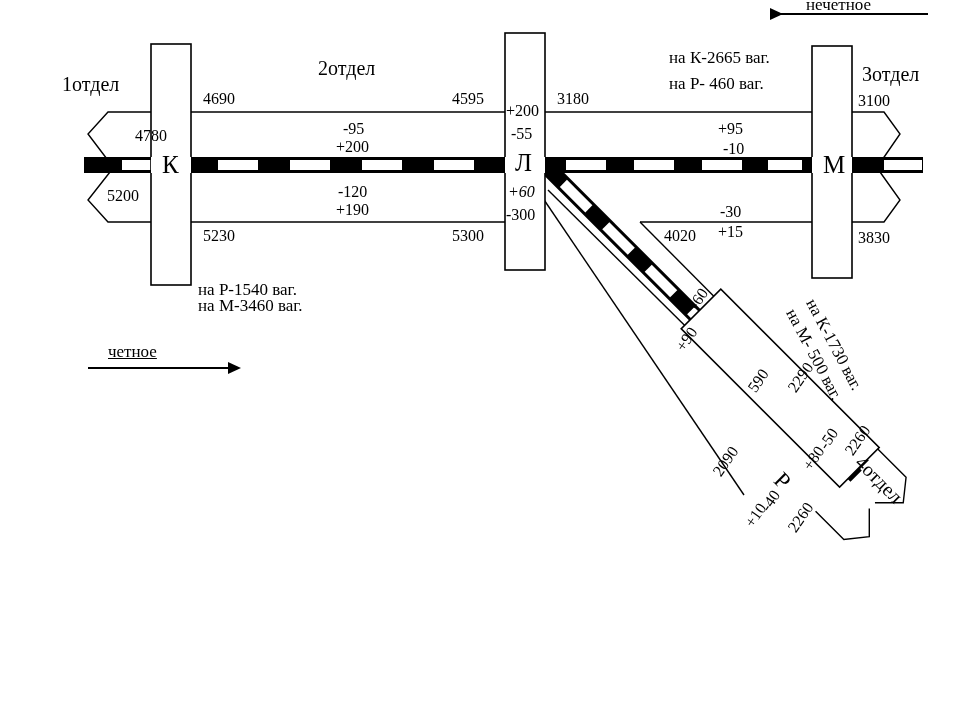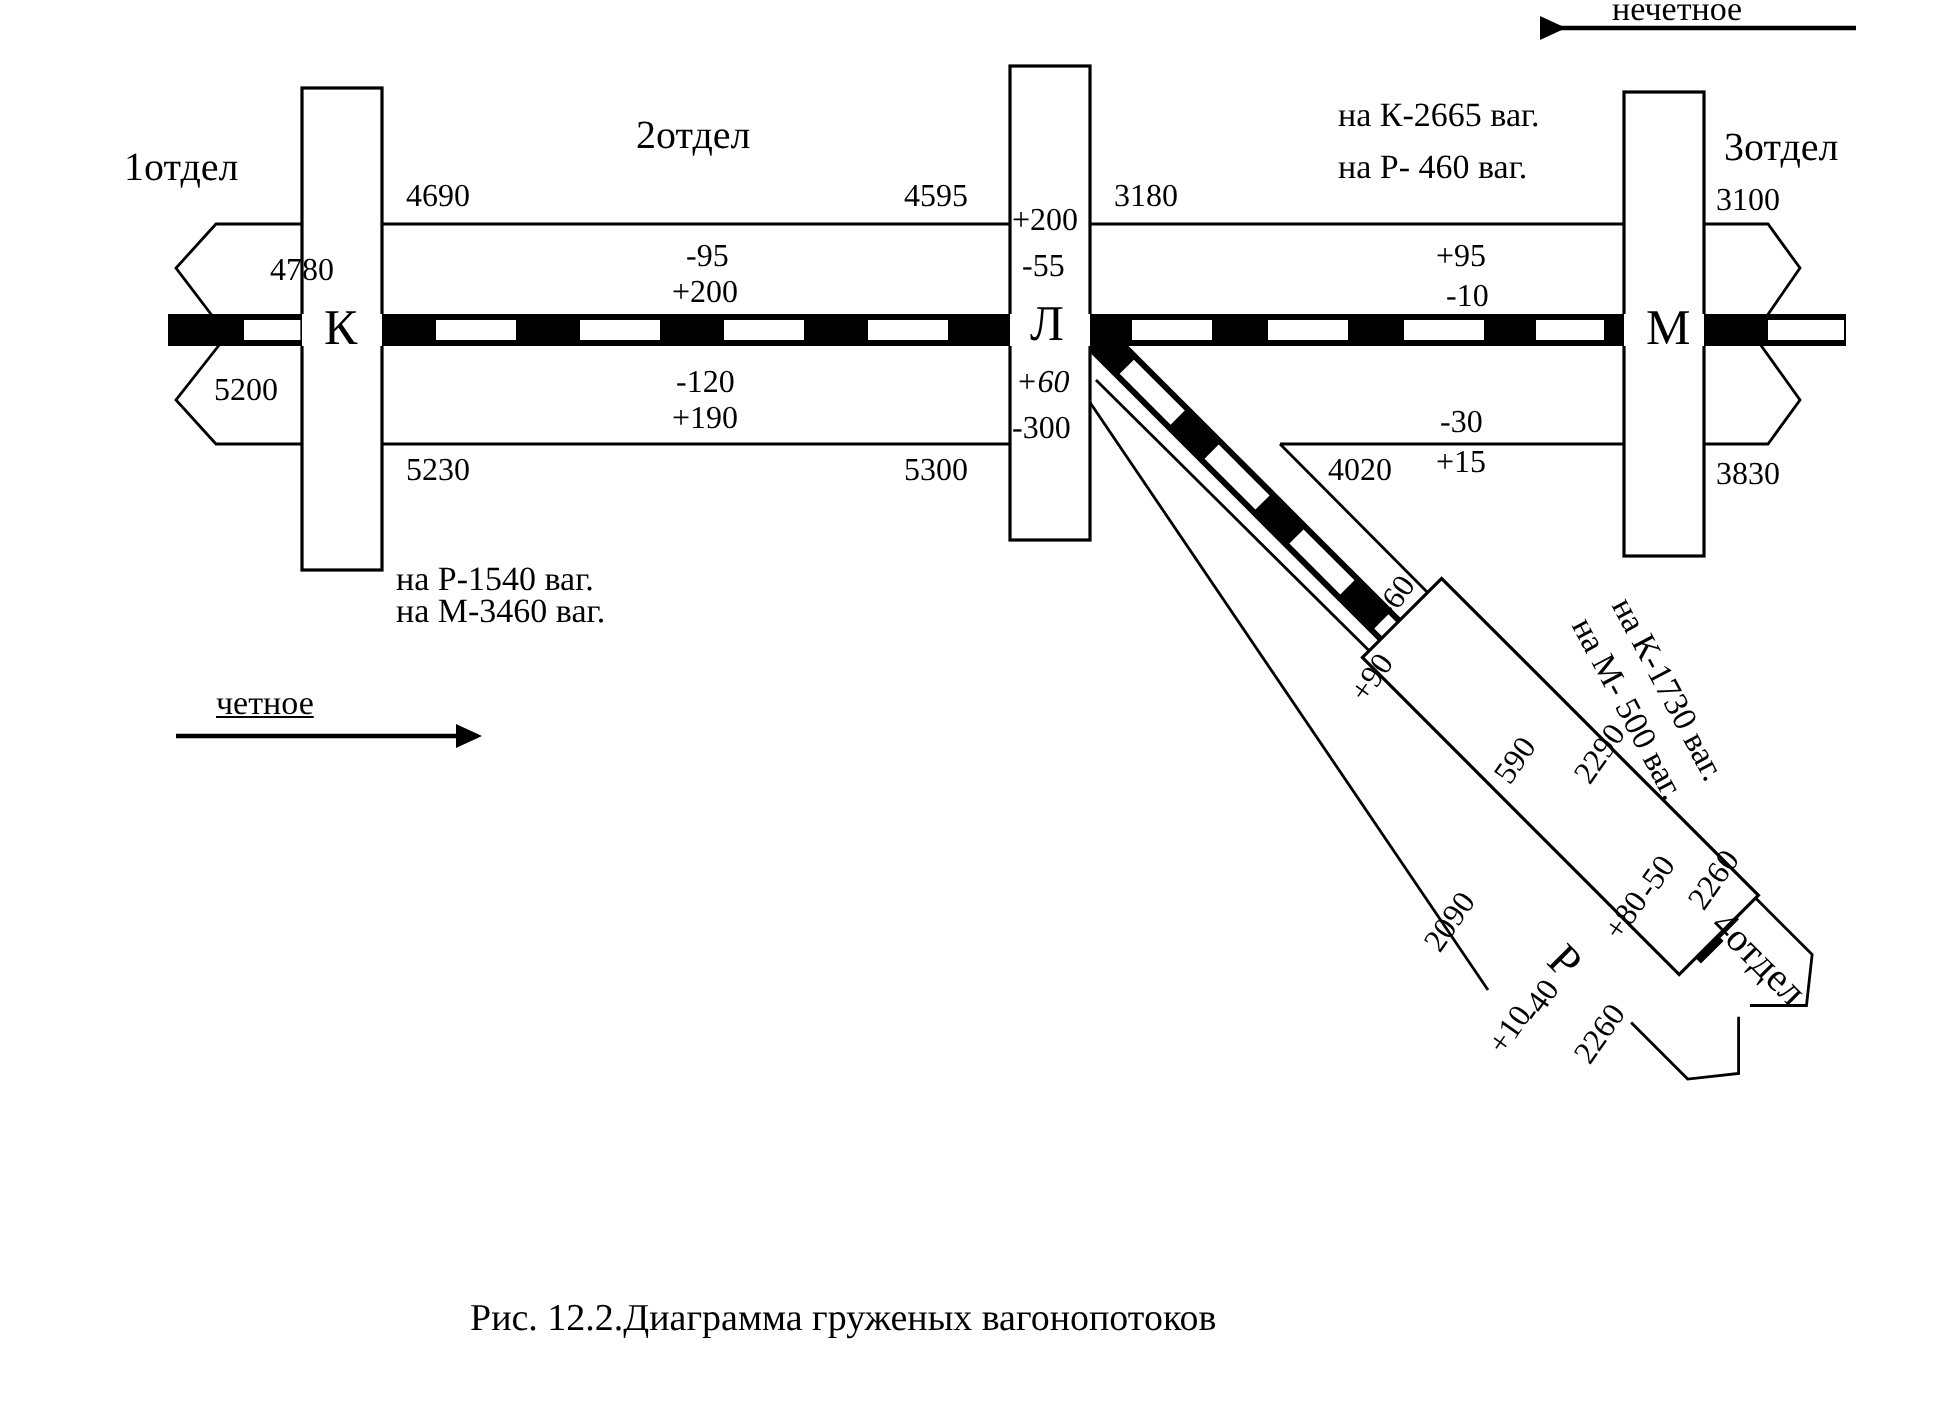--- a/index.html
+++ b/index.html
@@ -217,15 +217,14 @@
   <div class="lbl t-delta rot" style="left:800px; top:464px; transform:rotate(-55deg);">+80</div>
   <div class="lbl t-delta rot" style="left:758px; top:505px; transform:rotate(-55deg);">-40</div>
   <div class="lbl t-delta rot" style="left:742px; top:521px; transform:rotate(-55deg);">+10</div>
 
   <div class="lbl t-num rot" style="left:842px; top:449px; transform:rotate(-55deg);">2260</div>
   <div class="lbl t-num rot" style="left:785px; top:526px; transform:rotate(-55deg);">2260</div>
 
   <div class="lbl t-dir" style="left:806px; top:-4px;">нечетное</div>
   <div class="lbl t-dir" style="left:108px; top:343px;text-decoration:underline;">четное</div>
 
-  <div class="lbl t-caption" style="left:235px; top:650px;">Рис. 12.2.Диаграмма груженых вагонопотоков</div>
 
 </div>
 
 </body></html>

